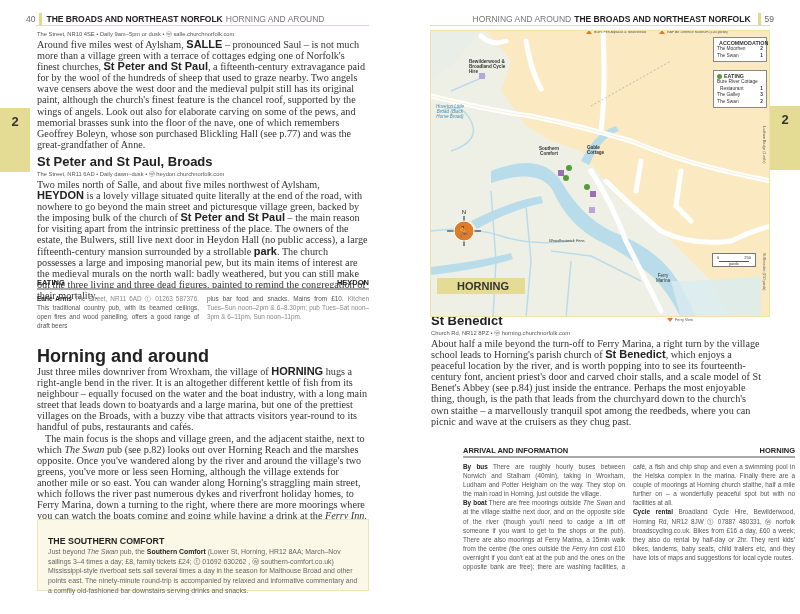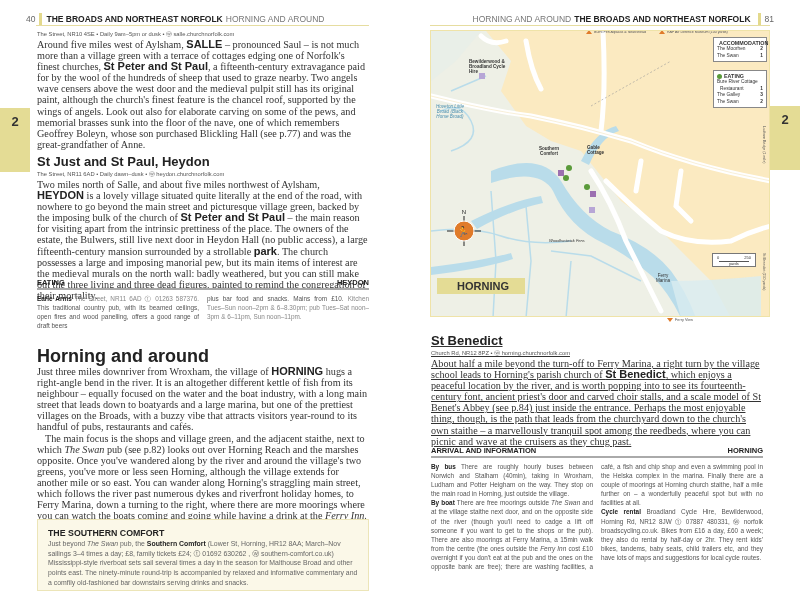--- a/index.html
+++ b/index.html
@@ -36,21 +36,21 @@
   p.indent { text-indent: 8px; }
 
   .info-head { display: flex; justify-content: space-between; font-family: "Liberation Sans", sans-serif; font-weight: bold; font-size: 7.5px; color: #222; border-bottom: 2px solid #aaa; padding-bottom: 1px; }
   .cols { display: flex; justify-content: space-between; margin-top: 4px; }
   .col { width: 162px; font-family: "Liberation Sans", sans-serif; font-size: 6.4px; line-height: 9.1px; color: #555; text-align: justify; }
   .col b { color: #222; }
   .col .lg { color: #888; }
 
   h1.section { font-family: "Liberation Sans", sans-serif; font-weight: bold; font-size: 18px; color: #222; line-height: 20px; }
 
-  .boxout { position: absolute; left: 37px; top: 519px; width: 332px; height: 72px; background: #fbf8e8; border: 1px solid #ece5b8; padding: 8px 10px; }
+  .boxout { position: absolute; left: 37px; top: 519px; width: 332px; height: 72px; background: #fbf8e8; border: 1px solid #ece5b8; padding: 16px 10px; }
   .boxout h3 { font-family: "Liberation Sans", sans-serif; font-weight: bold; font-size: 8.8px; color: #222; line-height: 11px; }
   .boxout p { font-family: "Liberation Sans", sans-serif; font-size: 6.9px; line-height: 9.7px; color: #666; }
   .boxout p b { color: #222; }
 
   
   .map { position: absolute; left: 430px; top: 30px; width: 340px; height: 287px; background: #fbeac1; overflow: hidden; border: 1px solid #efe3a8; }
   .map svg { position: absolute; left: 0; top: 0; }
   .legend-box { position: absolute; background: #fff; border: 1px solid #888; font-family: "Liberation Sans", sans-serif; font-size: 4.8px; color: #333; padding: 2px 3px; }
   .legend-box .lh { font-weight: bold; font-size: 5.4px; display: flex; align-items: center; gap: 2px; }
   .legend-box .row { display: flex; justify-content: space-between; line-height: 6.5px; }
@@ -76,21 +76,21 @@
   </div>
   <div class="rh-rule"></div>
   <div class="chapter-tab">2</div>
 
   <div class="content" style="top:30px;">
     <div class="meta">The Street, NR10 4SE • Daily 9am–5pm or dusk • ⓦ salle.churchnorfolk.com</div>
     <p class="body"><span>Around five miles west of Aylsham, </span><span class="sc">SALLE</span><span> – pronounced Saul – is not much more than a village green with a terrace of cottages edging one of Norfolk's finest churches, </span><span class="sc">St Peter and St Paul</span><span>, a fifteenth-century extravagance paid for by the wool of the hundreds of sheep that used to graze nearby. Two angels wave censers above the west door and the medieval pulpit still has its original paint, although the church's finest feature is the chancel roof, supported by the wings of angels. Look out also for elaborate carving on some of the pews, and memorial brasses sunk into the floor of the nave, one of which remembers Geoffrey Boleyn, whose son purchased Blickling Hall (see p.77) and was the great-grandfather of Anne.</span></p>
   </div>
 
   <div class="content" style="top:154px;">
-    <h2 class="entry">St Just and St Paul, Heydon</h2>
+    <h2 class="entry">St Peter and St Paul, Broads</h2>
     <div class="meta">The Street, NR11 6AD • Daily dawn–dusk • ⓦ heydon.churchnorfolk.com</div>
     <p class="body"><span>Two miles north of Salle, and about five miles northwest of Aylsham, </span><span class="sc">HEYDON</span><span> is a lovely village situated quite literally at the end of the road, with nowhere to go beyond the main street and picturesque village green, backed by the imposing bulk of the church of </span><span class="sc">St Peter and St Paul</span><span> – the main reason for visiting apart from the intrinsic prettiness of the place. The owners of the estate, the Bulwers, still live next door in Heydon Hall (no public access), a large fifteenth-century mansion surrounded by a strollable </span><span class="sc">park</span><span>. The church possesses a large and imposing manorial pew, but its main items of interest are the medieval murals on the north wall: badly weathered, but you can still make out the three living and three dead figures, painted to remind the congregation of their mortality.</span></p>
   </div>
 
   <div class="content" style="top:278px;">
     <div class="info-head">
       <span>EATING</span>
       <span>HEYDON</span>
     </div>
     <div class="cols">
@@ -109,32 +109,32 @@
     <h3>THE SOUTHERN COMFORT</h3>
     <p><span>Just beyond </span><em>The Swan</em><span> pub, the </span><b>Southern Comfort</b><span> (Lower St, Horning, HR12 8AA; March–Nov sailings 3–4 times a day; £8, family tickets £24; ⓣ 01692 630262 , ⓦ southern-comfort.co.uk) Mississippi-style riverboat sets sail several times a day in the season for Malthouse Broad and other points east. The ninety-minute round-trip is accompanied by relaxed and informative commentary and a comfily old-fashioned bar downstairs serving drinks and snacks.</span></p>
   </div>
 </div>
 
 <div class="page right">
   <div class="running-head">
     <span class="light">HORNING AND AROUND</span>
     <span class="bold">THE BROADS AND NORTHEAST NORFOLK</span>
     <span class="bar"></span>
-    <span class="pnum">81</span>
+    <span class="pnum">59</span>
   </div>
   <div class="rh-rule"></div>
   <div class="chapter-tab">2</div>
 
-  <div class="content" style="top:333px;text-decoration:underline;">
+  <div class="content" style="top:313px;">
     <h2 class="entry">St Benedict</h2>
     <div class="meta">Church Rd, NR12 8PZ • ⓦ horning.churchnorfolk.com</div>
     <p class="body"><span>About half a mile beyond the turn-off to Ferry Marina, a right turn by the village school leads to Horning's parish church of </span><span class="sc">St Benedict</span><span>, which enjoys a peaceful location by the river, and is worth popping into to see its fourteenth-century font, ancient priest's door and carved choir stalls, and a scale model of St Benet's Abbey (see p.84) just inside the entrance. Perhaps the most enjoyable thing, though, is the path that leads from the churchyard down to the church's own staithe – a marvellously tranquil spot among the reedbeds, where you can picnic and wave at the cruisers as they chug past.</span></p>
   </div>
 
-  <div class="content" style="top:446px;">
+  <div class="content" style="top:446px;margin-left:32px;">
     <div class="info-head">
       <span>ARRIVAL AND INFORMATION</span>
       <span>HORNING</span>
     </div>
     <div class="cols" style="position:relative;">
       <div class="col" style="column-count:2; column-gap:8px; width:332px;">
         <b>By bus</b> <span>There are roughly hourly buses between Norwich and Stalham (40min), taking in Wroxham, Ludham and Potter Heigham on the way. They stop on the main road in Horning, just outside the village.</span><br>
         <b>By boat</b> <span>There are free moorings outside </span><em>The Swan</em><span> and at the village staithe next door, and on the opposite side of the river (though you'll need to cadge a lift off someone if you want to get to the shops or the pub). There are also moorings at Ferry Marina, a 15min walk from the centre (the ones outside the </span><em>Ferry Inn</em><span> cost £10 overnight if you don't eat at the pub and the ones on the opposite bank are free); there are washing facilities, a café, a fish and chip shop and even a swimming pool in the Helska complex in the marina. Finally there are a couple of moorings at Horning church staithe, half a mile further on – a wonderfully peaceful spot but with no facilities at all.</span><br>
         <b>Cycle rental</b> <span>Broadland Cycle Hire, Bewilderwood, Horning Rd, NR12 8JW ⓣ 07887 480331, ⓦ norfolk broadscycling.co.uk. Bikes from £16 a day, £60 a week; they also do rental by half-day or 2hr. They rent kids' bikes, tandems, baby seats, child trailers etc, and they have lots of maps and suggestions for local cycle routes.</span>
       </div>

